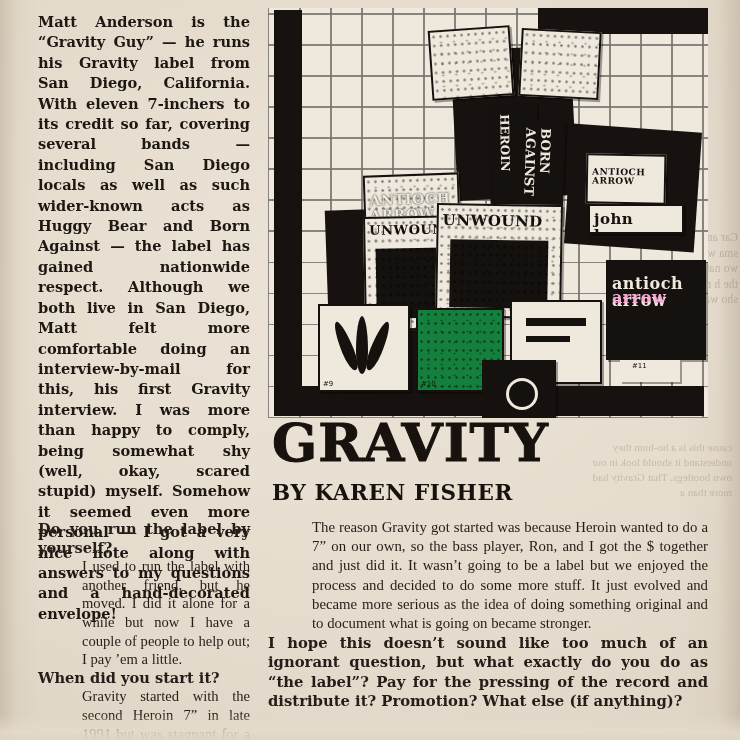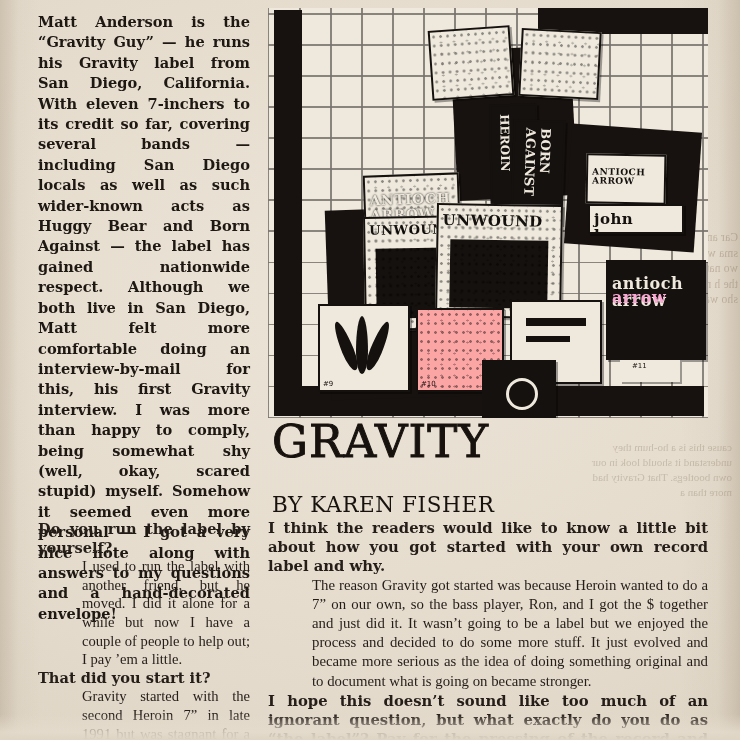--- a/index.html
+++ b/index.html
@@ -82,30 +82,30 @@
     writing-mode:vertical-rl;text-orientation:mixed;
     font-family:"DejaVu Serif", serif;font-weight:700;
   }
 
   
   .masthead{
     position:absolute;left:272px;top:412px;width:420px;
   }
   .gravity{
     font-family:"DejaVu Serif", serif;
-    font-weight:400;
-    font-size:45px;line-height:60px;
+    font-weight:700;
+    font-size:53px;line-height:60px;
     letter-spacing:1px;
     color:#18120e;
     -webkit-text-stroke:1px #18120e;
   }
   .byline{
     font-family:"DejaVu Serif", serif;
-    font-weight:400;font-size:21.5px;letter-spacing:.6px;
-    margin-top:20px;color:#18120e;
+    font-weight:700;font-size:21.5px;letter-spacing:.6px;
+    margin-top:8px;color:#18120e;
   }
 
   
   .colL{
     position:absolute;left:38px;top:520px;width:212px;
     font-size:14.6px;line-height:18.6px;text-align:justify;
   }
   .colR{
     position:absolute;left:268px;top:518px;width:440px;
     font-size:14.8px;line-height:19.2px;text-align:justify;
@@ -184,21 +184,21 @@
       <div class="speckle"></div>
     </div>
 
     <div class="rec" style="left:50px;top:296px;width:88px;height:84px;background:#efe9dd;">
       <div class="cap">#9</div>
       <div class="inkdark" style="position:absolute;left:20px;top:14px;width:12px;height:52px;border-radius:50%/60% 60% 40% 40%;transform:rotate(-22deg);"></div>
       <div class="inkdark" style="position:absolute;left:36px;top:10px;width:12px;height:58px;border-radius:50%/60% 60% 40% 40%;"></div>
       <div class="inkdark" style="position:absolute;left:52px;top:14px;width:12px;height:52px;border-radius:50%/60% 60% 40% 40%;transform:rotate(22deg);"></div>
     </div>
 
-    <div class="rec" style="left:148px;top:300px;width:84px;height:80px;background:#fca5a5;">
+    <div class="rec" style="left:148px;top:300px;width:84px;height:80px;background:#15803d;">
       <div class="cap">#10</div>
       <div class="speckle"></div>
     </div>
 
     <div class="rec" style="left:242px;top:292px;width:88px;height:80px;background:#efe9dd;">
       <div class="inkdark" style="position:absolute;left:14px;top:16px;right:14px;height:8px;"></div>
       <div class="inkdark" style="position:absolute;left:14px;top:34px;right:30px;height:6px;"></div>
     </div>
 
     <div class="rec" style="left:338px;top:252px;width:96px;height:96px;background:#15110e;border-color:#15110e;">
@@ -216,24 +216,23 @@
   </div>
 
   <div class="masthead">
     <div class="gravity">GRAVITY</div>
     <div class="byline">BY KAREN FISHER</div>
   </div>
 
   <div class="colL">
     <p class="q">Do you run the label by yourself?</p>
     <p class="a">I used to run the label with another friend, but he moved. I did it alone for a while but now I have a couple of people to help out; I pay ’em a little.</p>
-    <p class="q">That did you start it?</p>
+    <p class="q">When did you start it?</p>
     <p class="a">Gravity started with the second Heroin 7” in late 1991 but was stagnant for a year after that until things took shape.</p>
   </div>
 
   <div class="colR">
-    <p class="q">I think the readers would like to know a little bit about how you got started with your own record label and why.</p>
     <p class="a">The reason Gravity got started was because Heroin wanted to do a 7” on our own, so the bass player, Ron, and I got the $ together and just did it. It wasn’t going to be a label but we enjoyed the process and decided to do some more stuff. It just evolved and became more serious as the idea of doing something original and to document what is going on became stronger.</p>
     <p class="q">I hope this doesn’t sound like too much of an ignorant question, but what exactly do you do as “the label”? Pay for the pressing of the record and distribute it? Promotion? What else (if anything)?</p>
   </div>
 
   <div class="fade-bottom"></div>
 </div>
 
 </body></html>

